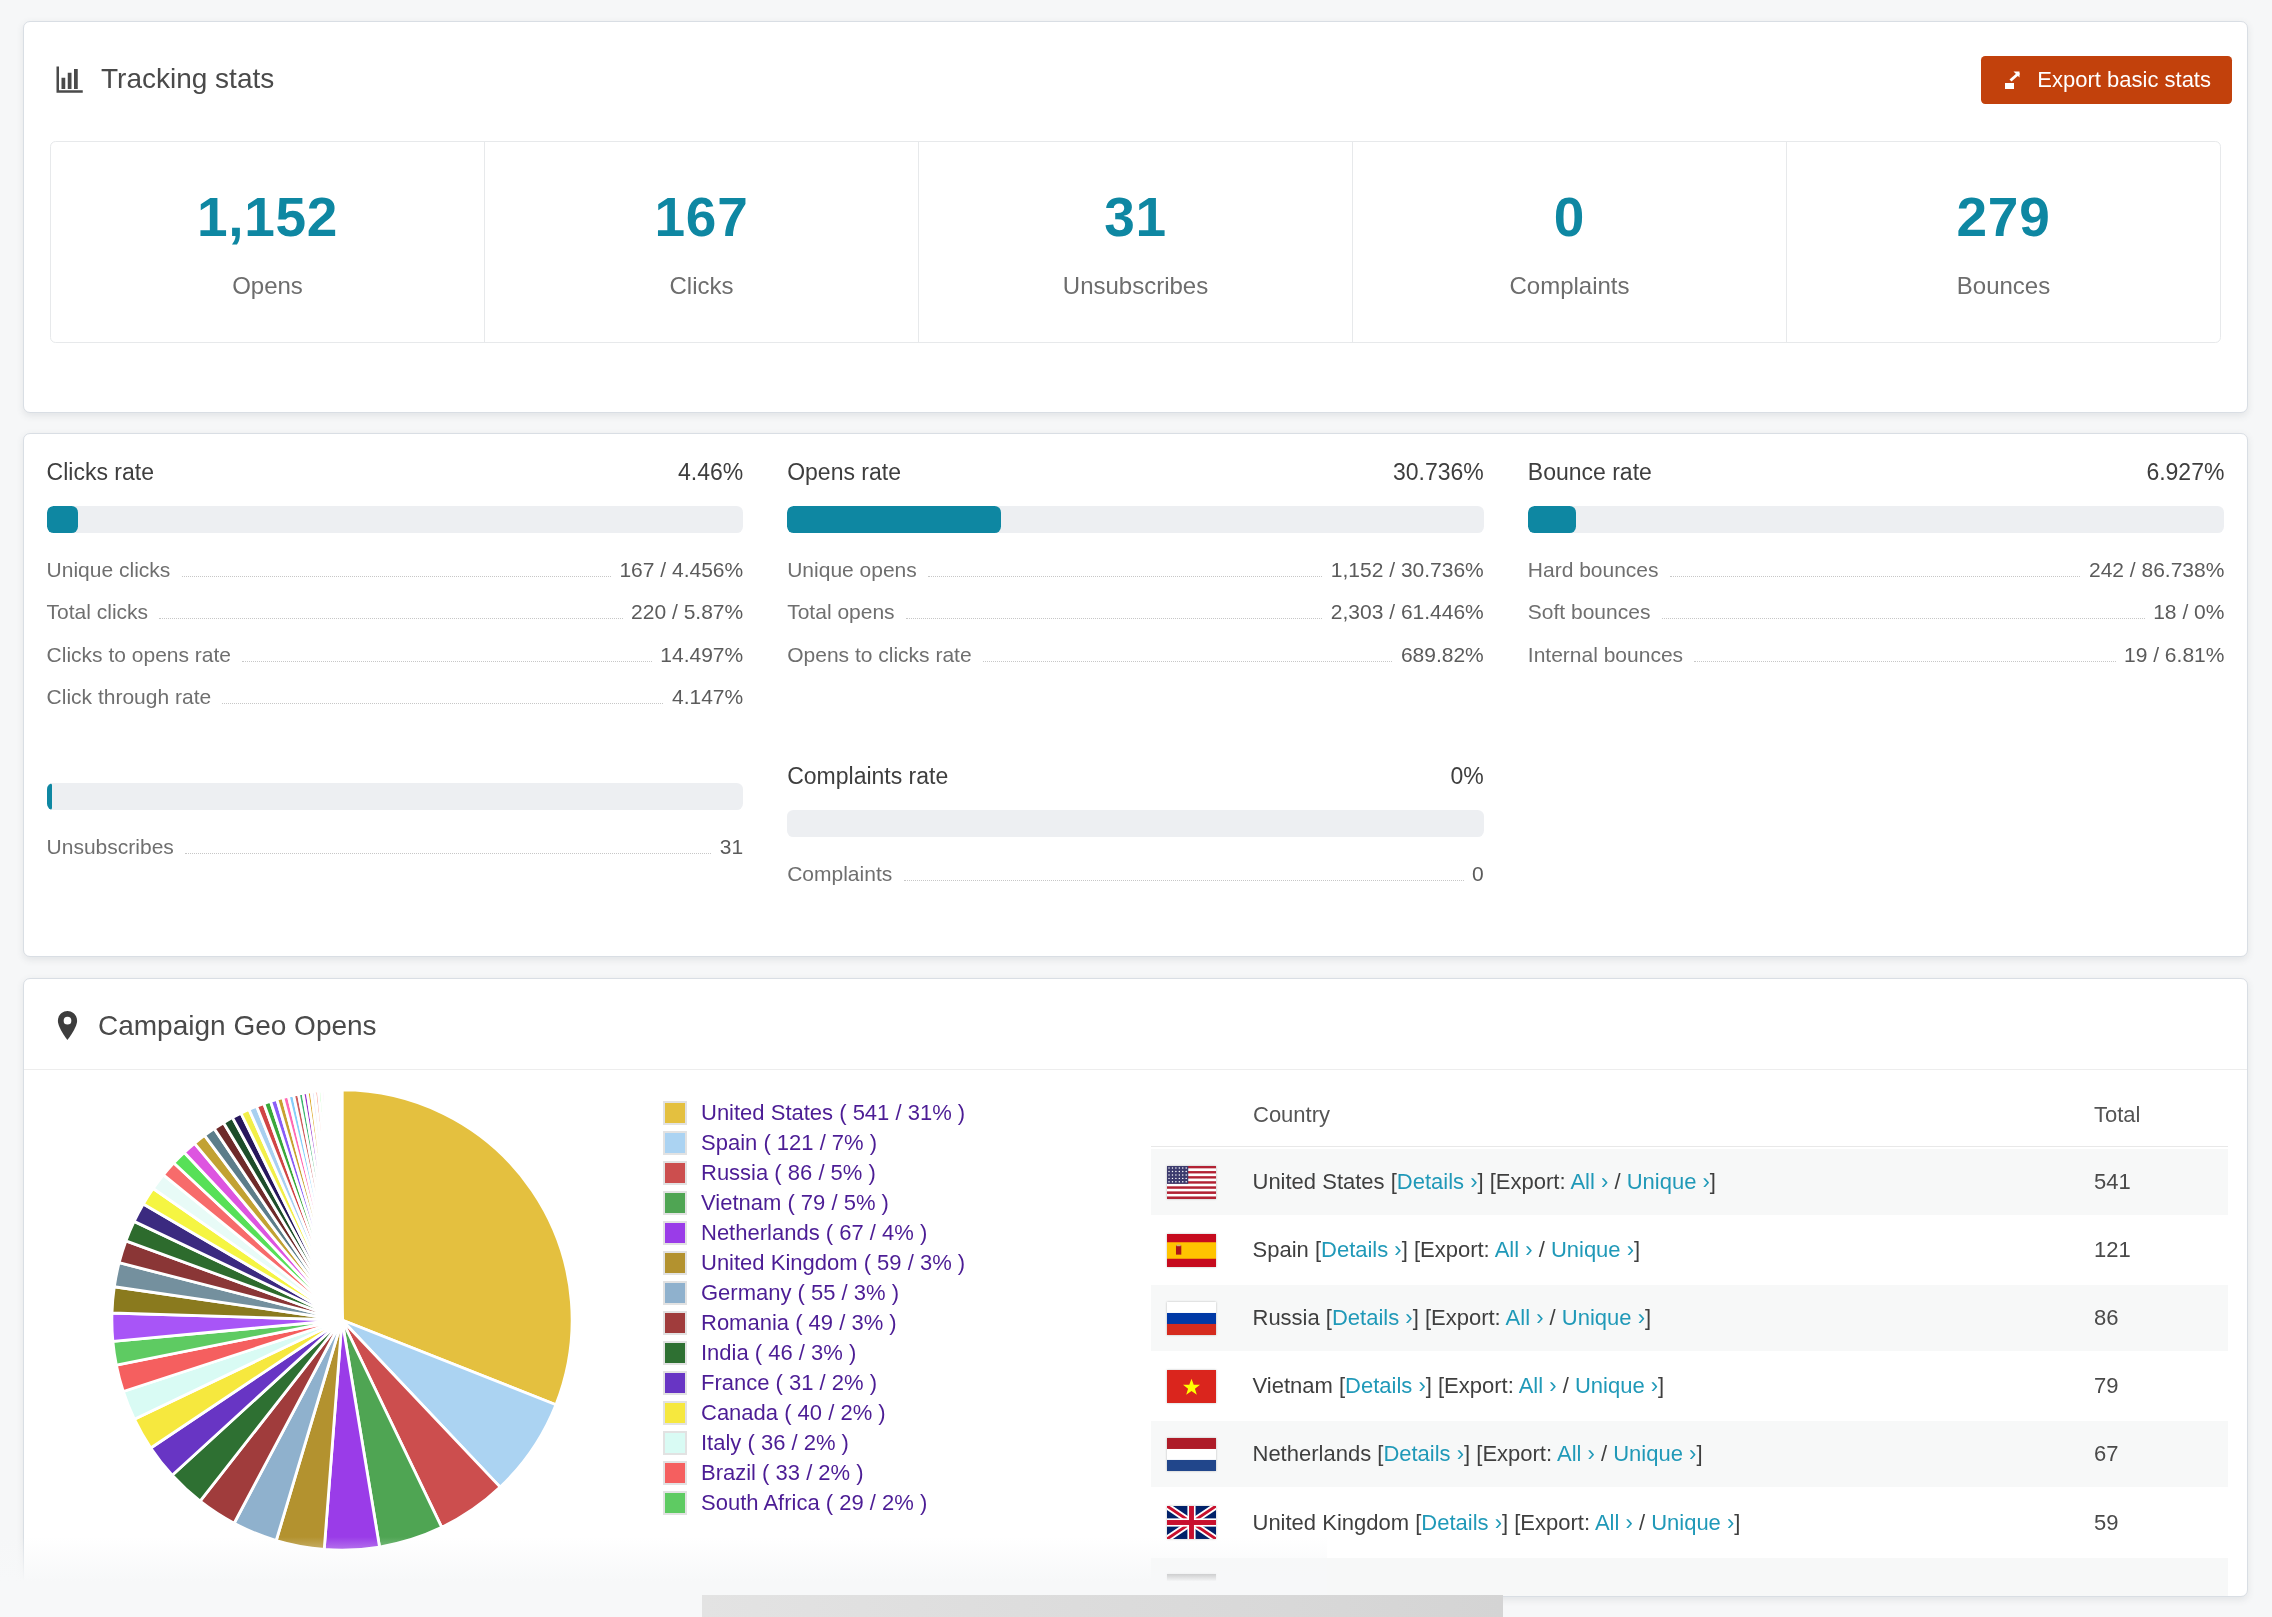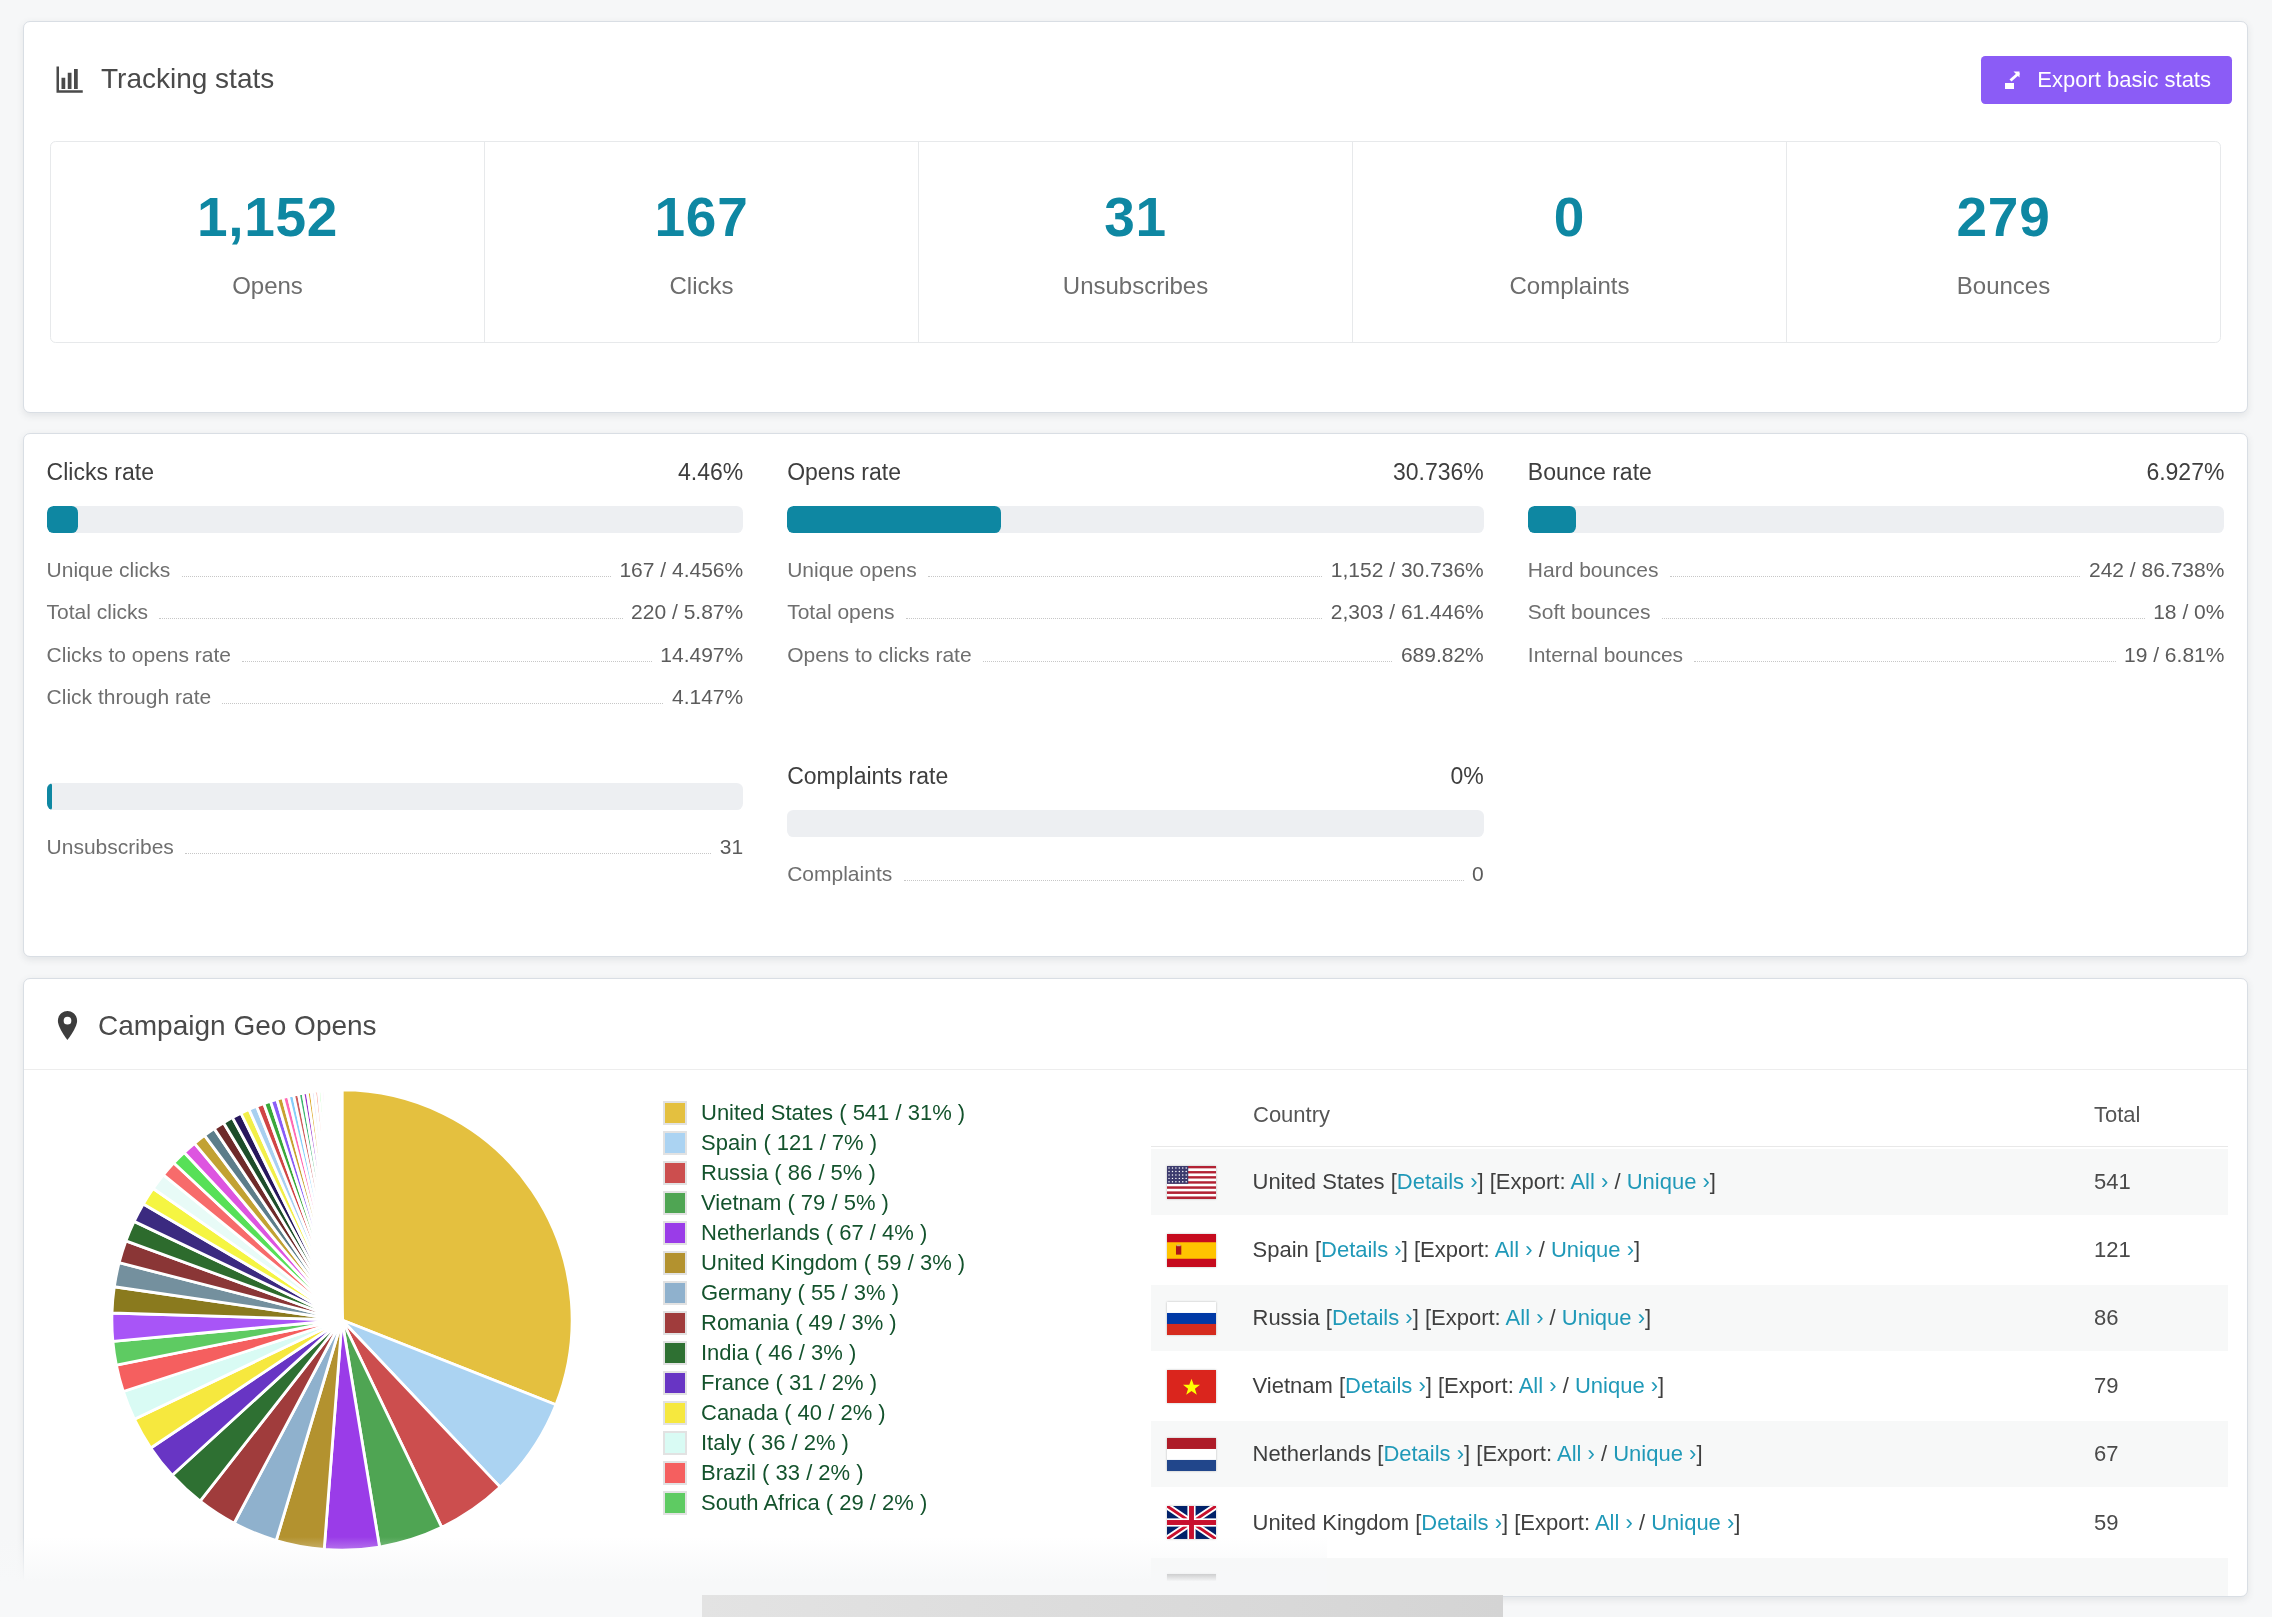--- a/index.html
+++ b/index.html
@@ -14,21 +14,21 @@
   #card-tracking{top:21px;height:392px}
   #card-rates{top:433px;height:524px}
   #card-geo{top:978px;height:619px;overflow:hidden}
 
   .card-header{position:absolute;left:30px;display:flex;align-items:center;gap:17px;
     font-size:28px;color:#4a4a4a;white-space:nowrap}
   #card-tracking .card-header{top:41px}
   #card-geo .card-header{top:31px}
 
   .export-btn{position:absolute;right:15px;top:34px;height:48px;
-    background:#8b5cf6;color:#fff;border:none;border-radius:4.2px;
+    background:#c2410c;color:#fff;border:none;border-radius:4.2px;
     font-size:22px;font-family:inherit;display:flex;align-items:center;gap:11.3px;
     padding:0 21px;cursor:pointer}
 
   .stats-strip{position:absolute;left:26px;right:26px;top:119px;height:200px;
     display:flex;border:0.7px solid #e7e9eb;border-radius:5.6px;background:#fff}
   .stat-cell{flex:1;display:flex;flex-direction:column;align-items:center;
     justify-content:center;gap:23px}
   .stat-cell + .stat-cell{border-left:0.7px solid #e7e9eb}
   .stat-value{font-size:55px;font-weight:bold;color:#0e87a2;letter-spacing:0.7px}
   .stat-label{font-size:24px;color:#6d6d6d}
@@ -42,21 +42,21 @@
   .rate-rows{margin-top:15.5px}
   .rate-row{display:flex;align-items:baseline;padding:9.2px 0;font-size:21px}
   .rate-row-label{color:#6f6f6f;white-space:nowrap}
   .leader{flex:1;margin:0 8.5px 5px 11.3px;border-bottom:1.4px dotted #c7c7c7;min-width:28px}
   .rate-row-value{color:#5b5b5b;white-space:nowrap}
 
   .geo-divider{position:absolute;left:0;right:0;top:90px;border-top:0.7px solid #ededed}
   #pie{position:absolute;left:78px;top:101px}
   #legend{position:absolute;left:639px;top:119px}
   .legend-item{display:flex;align-items:center;gap:14px;height:30px;
-    font-size:22px;color:#14532d;white-space:nowrap}
+    font-size:22px;color:#4c1d95;white-space:nowrap}
   .legend-swatch{width:20px;height:20px;border:2.1px solid #e2e2e2;flex:none}
 
   #geo-table{position:absolute;left:1127px;top:105px;width:1077px;font-size:22px}
   .gt-header{display:flex;align-items:center;height:62px;border-bottom:0.7px solid #e8e8e8;color:#555}
   .gt-header .country-col{margin-left:102px;flex:1}
   .gt-header .total-col{width:134px;flex:none}
   .gt-row{display:flex;align-items:center;height:66px;margin-top:2.1px;color:#3f3f3f}
   .gt-row.odd{background:#f7f8f8}
   .gt-row .flag{margin-left:15.5px;width:49px;height:33px;flex:none;
     box-shadow:0 0 2.1px rgba(0,0,0,.25);font-size:0;line-height:0}

